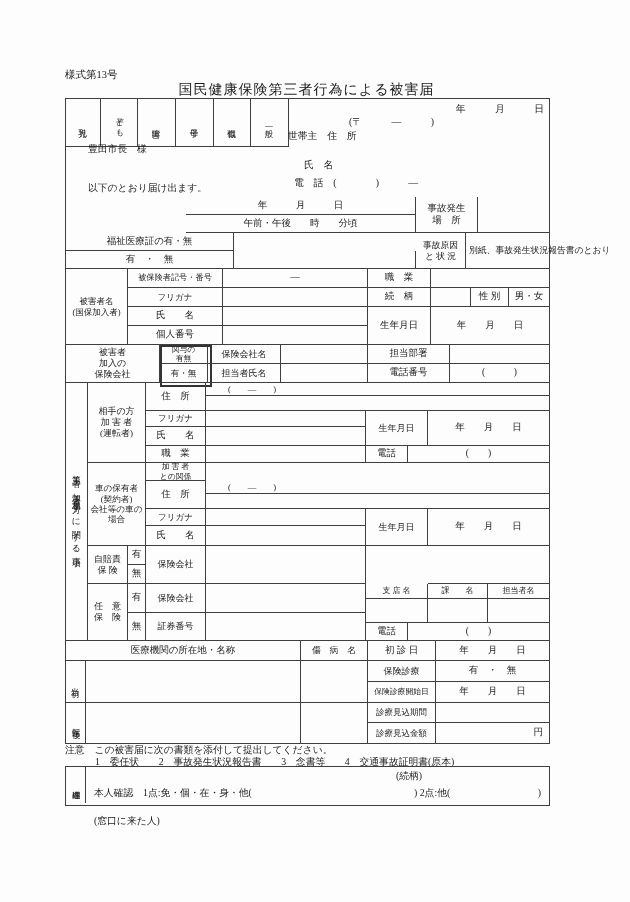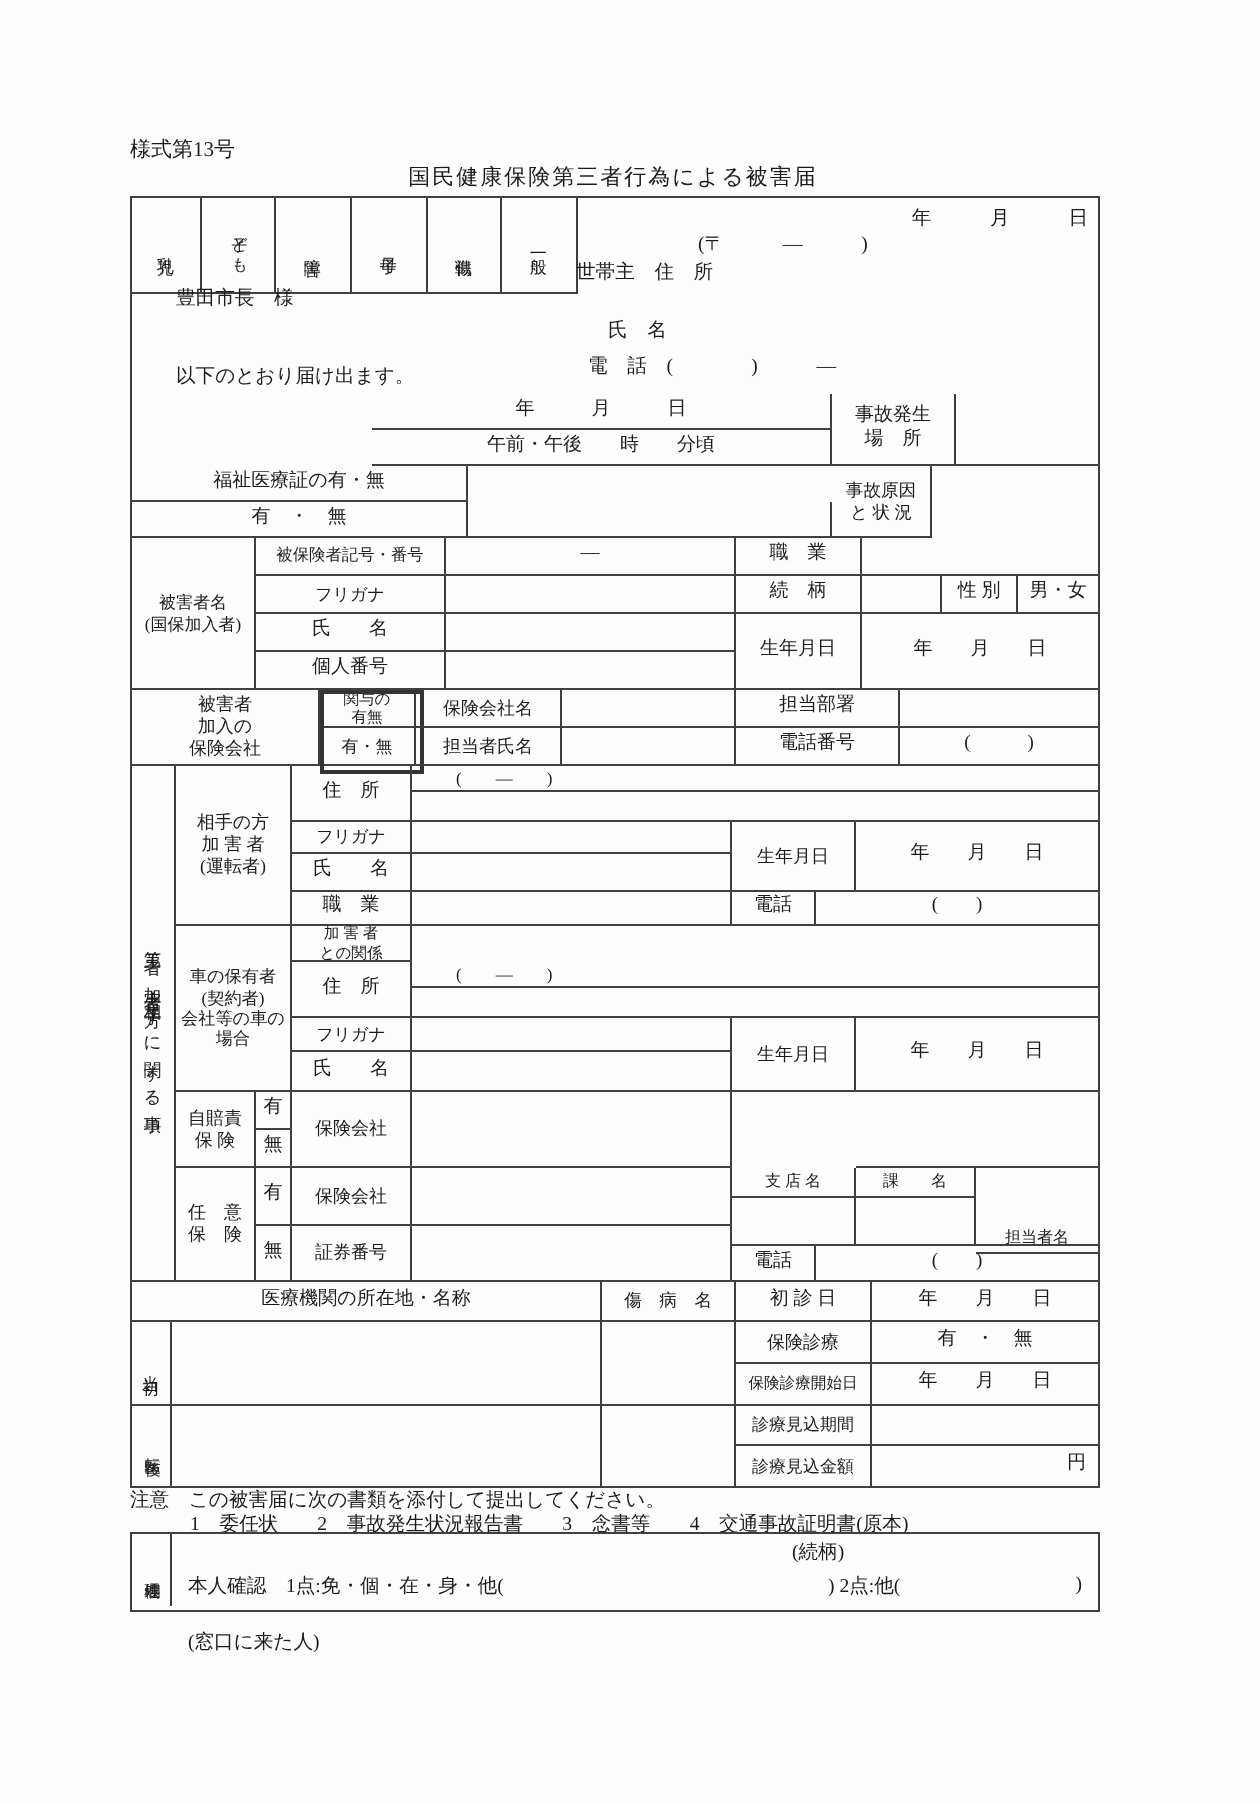--- a/index.html
+++ b/index.html
@@ -3,21 +3,21 @@
 <meta charset="utf-8">
 <style>
   html,body{margin:0;padding:0;}
   body{
     width:630px;height:902px;position:relative;background:#fdfdfd;
     font-family:"Liberation Serif","DejaVu Serif",serif;
     color:#1b1b1b;-webkit-font-smoothing:antialiased;
   }
   .abs{position:absolute;}
   #form-no{left:65px;top:68px;font-size:10.5px;}
-  #form-title{left:65px;top:81px;width:483px;text-align:center;font-size:11px;letter-spacing:1px;}
+  #form-title{left:65px;top:81px;width:483px;text-align:center;font-size:14px;letter-spacing:1px;}
   
   #main{left:65px;top:98px;width:483px;height:644px;border:1px solid #3f3f3f;background:transparent;}
   #procbox{left:65px;top:766px;width:483px;height:38px;border:1px solid #3f3f3f;}
   .c{position:absolute;box-sizing:border-box;border-right:1px solid #3f3f3f;border-bottom:1px solid #3f3f3f;
      display:flex;align-items:center;justify-content:center;font-size:9.5px;line-height:1.2;overflow:visible;}
   .nr{border-right:none;}
   .nb{border-bottom:none;}
   .col{flex-direction:column;}
   .left{justify-content:flex-start;}
   .right{justify-content:flex-end;}
@@ -59,20 +59,23 @@
   </div>
   <div class="c nr" style="left:412px;top:98px;width:71px;height:36px;"></div>
 
   <div class="c" style="left:0;top:134px;width:168px;height:18px;">福祉医療証の有・無</div>
   <div class="c" style="left:0;top:152px;width:168px;height:18px;">有　・　無</div>
   <div class="c" style="left:168px;top:152px;width:182px;height:18px;"></div>
   <div class="c col f88" style="left:350px;top:134px;width:50px;height:36px;">
     <span>事故原因</span>
     <span>と 状 況</span>
   </div>
+  <div class="c nr left" style="left:400px;top:134px;width:83px;height:36px;">
+    <span class="nowrap f88" style="padding-left:3px;">別紙、事故発生状況報告書のとおり</span>
+  </div>
 
   <div class="c col f85" style="left:0;top:170px;width:62px;height:76px;">
     <span>被害者名</span>
     <span>(国保加入者)</span>
   </div>
   <div class="c f82" style="left:62px;top:170px;width:95px;height:19px;">被保険者記号・番号</div>
   <div class="c" style="left:157px;top:170px;width:145px;height:19px;">―</div>
   <div class="c" style="left:302px;top:170px;width:63px;height:19px;">職　業</div>
   <div class="c nr" style="left:365px;top:170px;width:118px;height:19px;"></div>
 
@@ -166,21 +169,21 @@
     <span>保　険</span>
   </div>
   <div class="c" style="left:62px;top:485px;width:18px;height:29px;">有</div>
   <div class="c" style="left:62px;top:514px;width:18px;height:28px;">無</div>
   <div class="c f9" style="left:80px;top:485px;width:60px;height:29px;">保険会社</div>
   <div class="c" style="left:140px;top:485px;width:160px;height:29px;"></div>
   <div class="c f9" style="left:80px;top:514px;width:60px;height:28px;">証券番号</div>
   <div class="c" style="left:140px;top:514px;width:160px;height:28px;"></div>
   <div class="c f8" style="left:300px;top:485px;width:62px;height:15px;">支 店 名</div>
   <div class="c f8" style="left:362px;top:485px;width:60px;height:15px;">課　　名</div>
-  <div class="c nr f8" style="left:422px;top:485px;width:61px;height:15px;margin-top:28px;">担当者名</div>
+  <div class="c nr f8" style="left:422px;top:485px;width:61px;height:15px;">担当者名</div>
   <div class="c" style="left:300px;top:500px;width:62px;height:24px;"></div>
   <div class="c" style="left:362px;top:500px;width:60px;height:24px;"></div>
   <div class="c nr" style="left:422px;top:500px;width:61px;height:24px;"></div>
   <div class="c" style="left:300px;top:524px;width:42px;height:18px;">電話</div>
   <div class="c nr" style="left:342px;top:524px;width:141px;height:18px;">(　　)</div>
 
   <div class="c" style="left:0;top:542px;width:235px;height:20px;">医療機関の所在地・名称</div>
   <div class="c f88" style="left:235px;top:542px;width:67px;height:20px;">傷　病　名</div>
   <div class="c" style="left:302px;top:542px;width:68px;height:20px;">初 診 日</div>
   <div class="c nr" style="left:370px;top:542px;width:113px;height:20px;">年　　月　　日</div>

